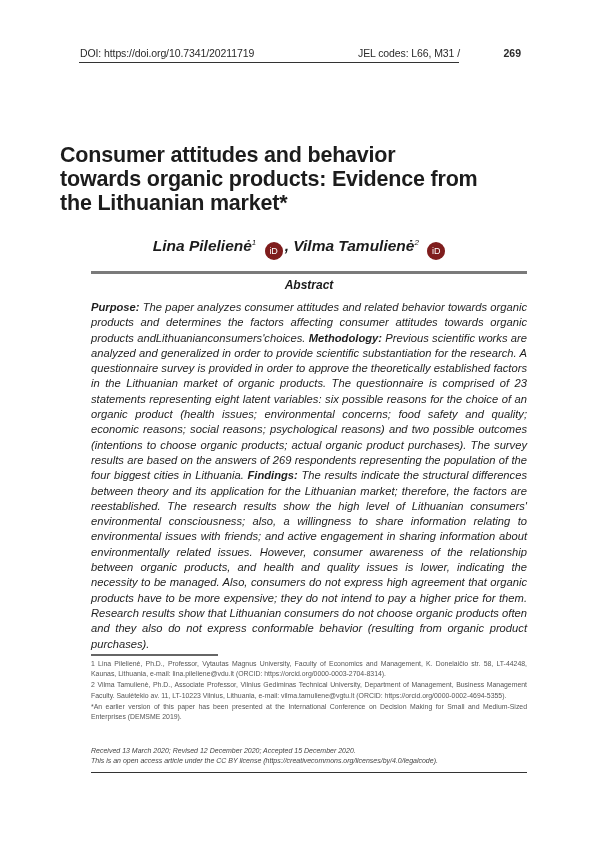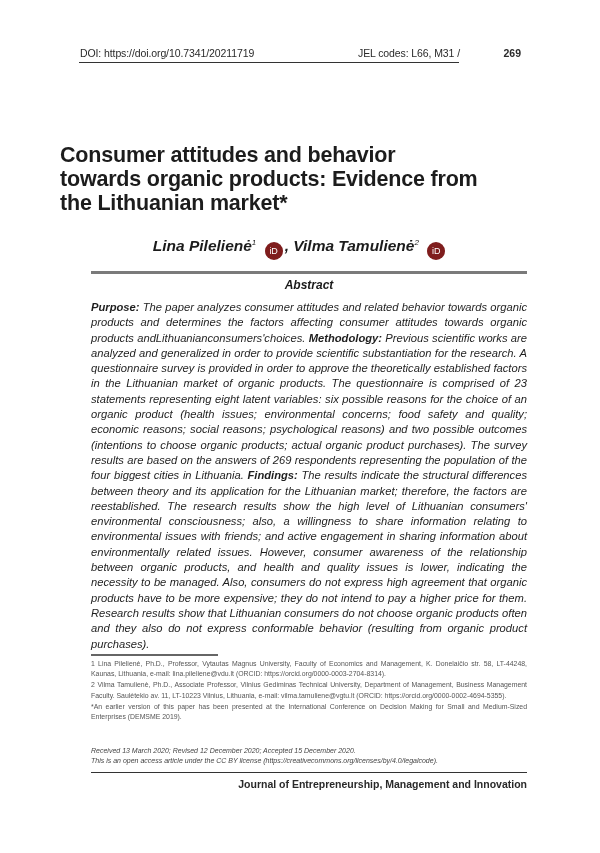--- a/index.html
+++ b/index.html
@@ -71,14 +71,13 @@
 </div>
 
 <div class="abs received">
   <p>Received 13 March 2020; Revised 12 December 2020; Accepted 15 December 2020.</p>
   <p>This is an open access article under the CC BY license (https://creativecommons.org/licenses/by/4.0/legalcode).</p>
 </div>
 
 <div class="abs hrule-bottom"></div>
 
 <div class="abs journal">
-  <div>Journal of Entrepreneurship, Management and Innovation</div>
 </div>
 
 </body></html>

